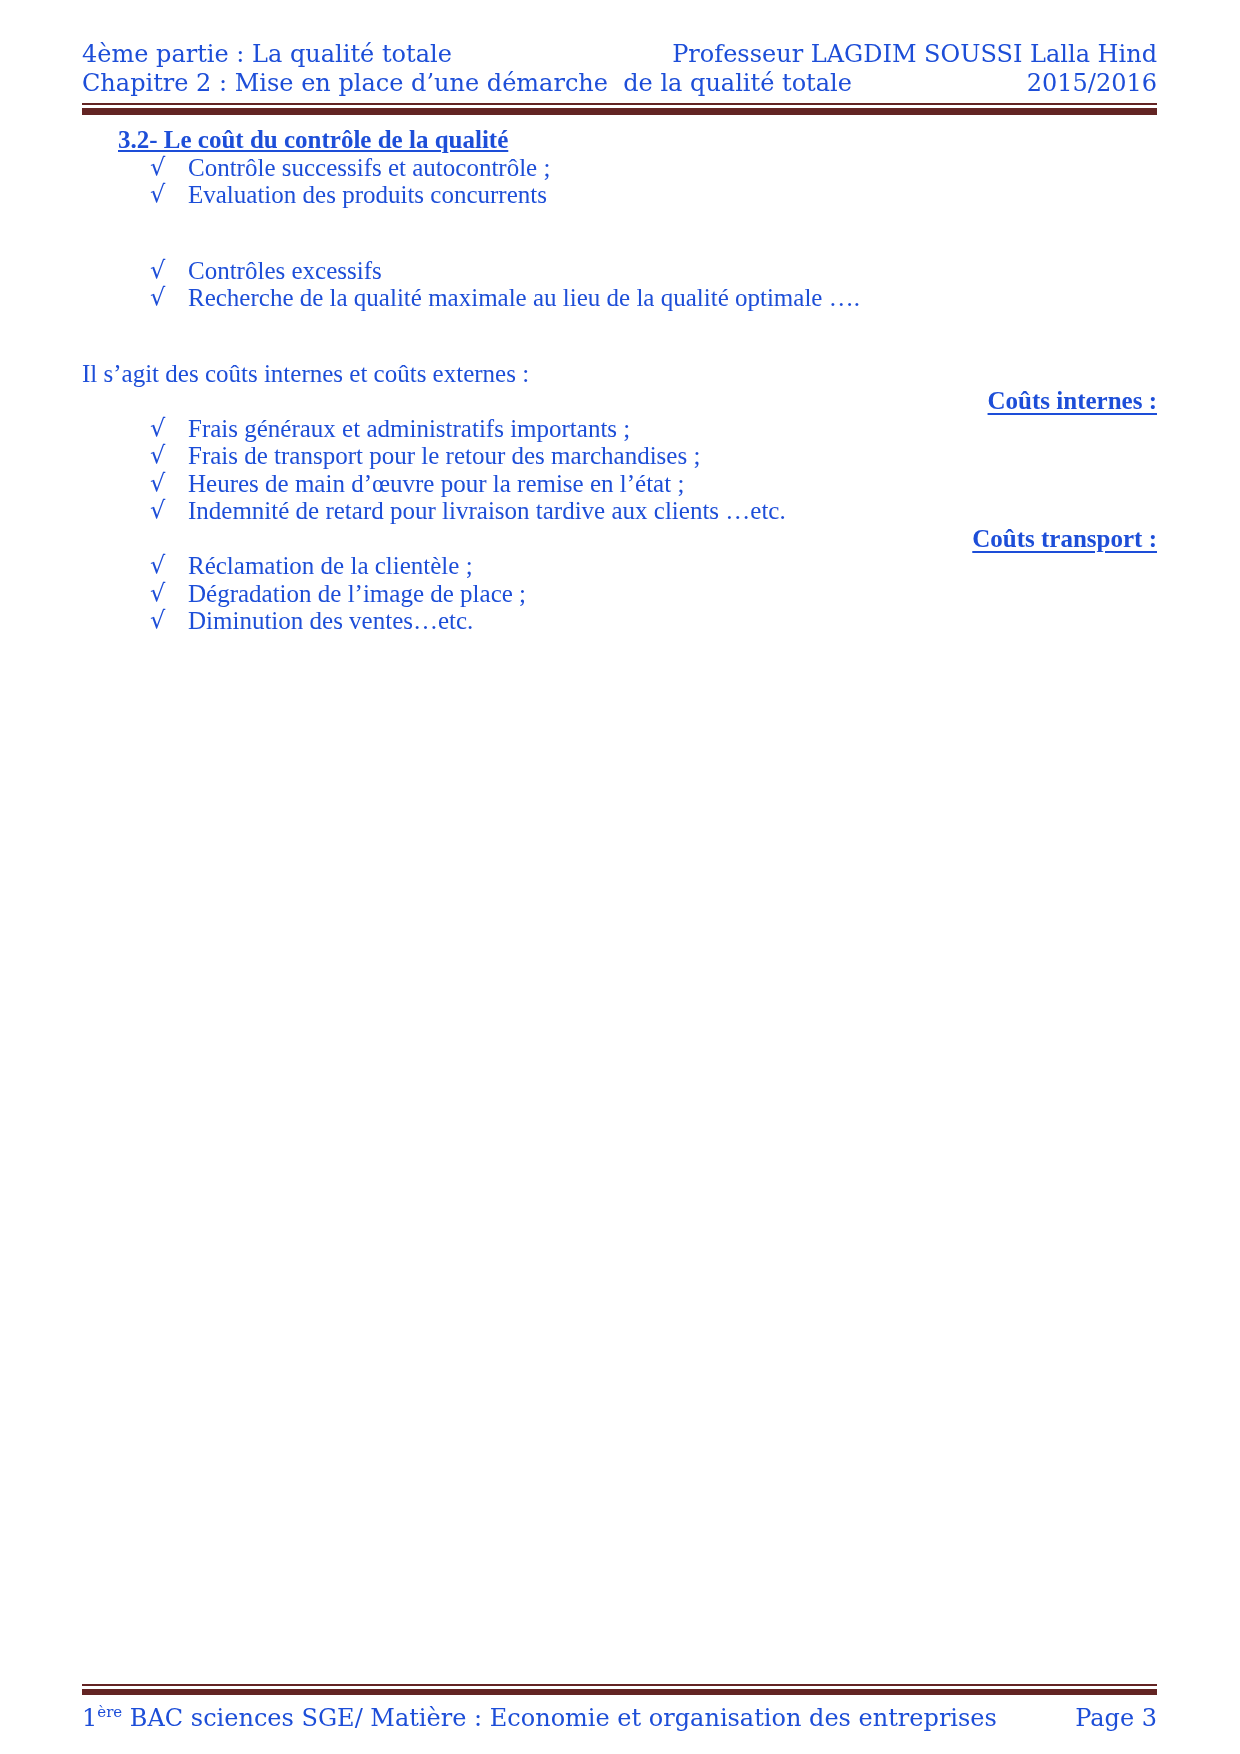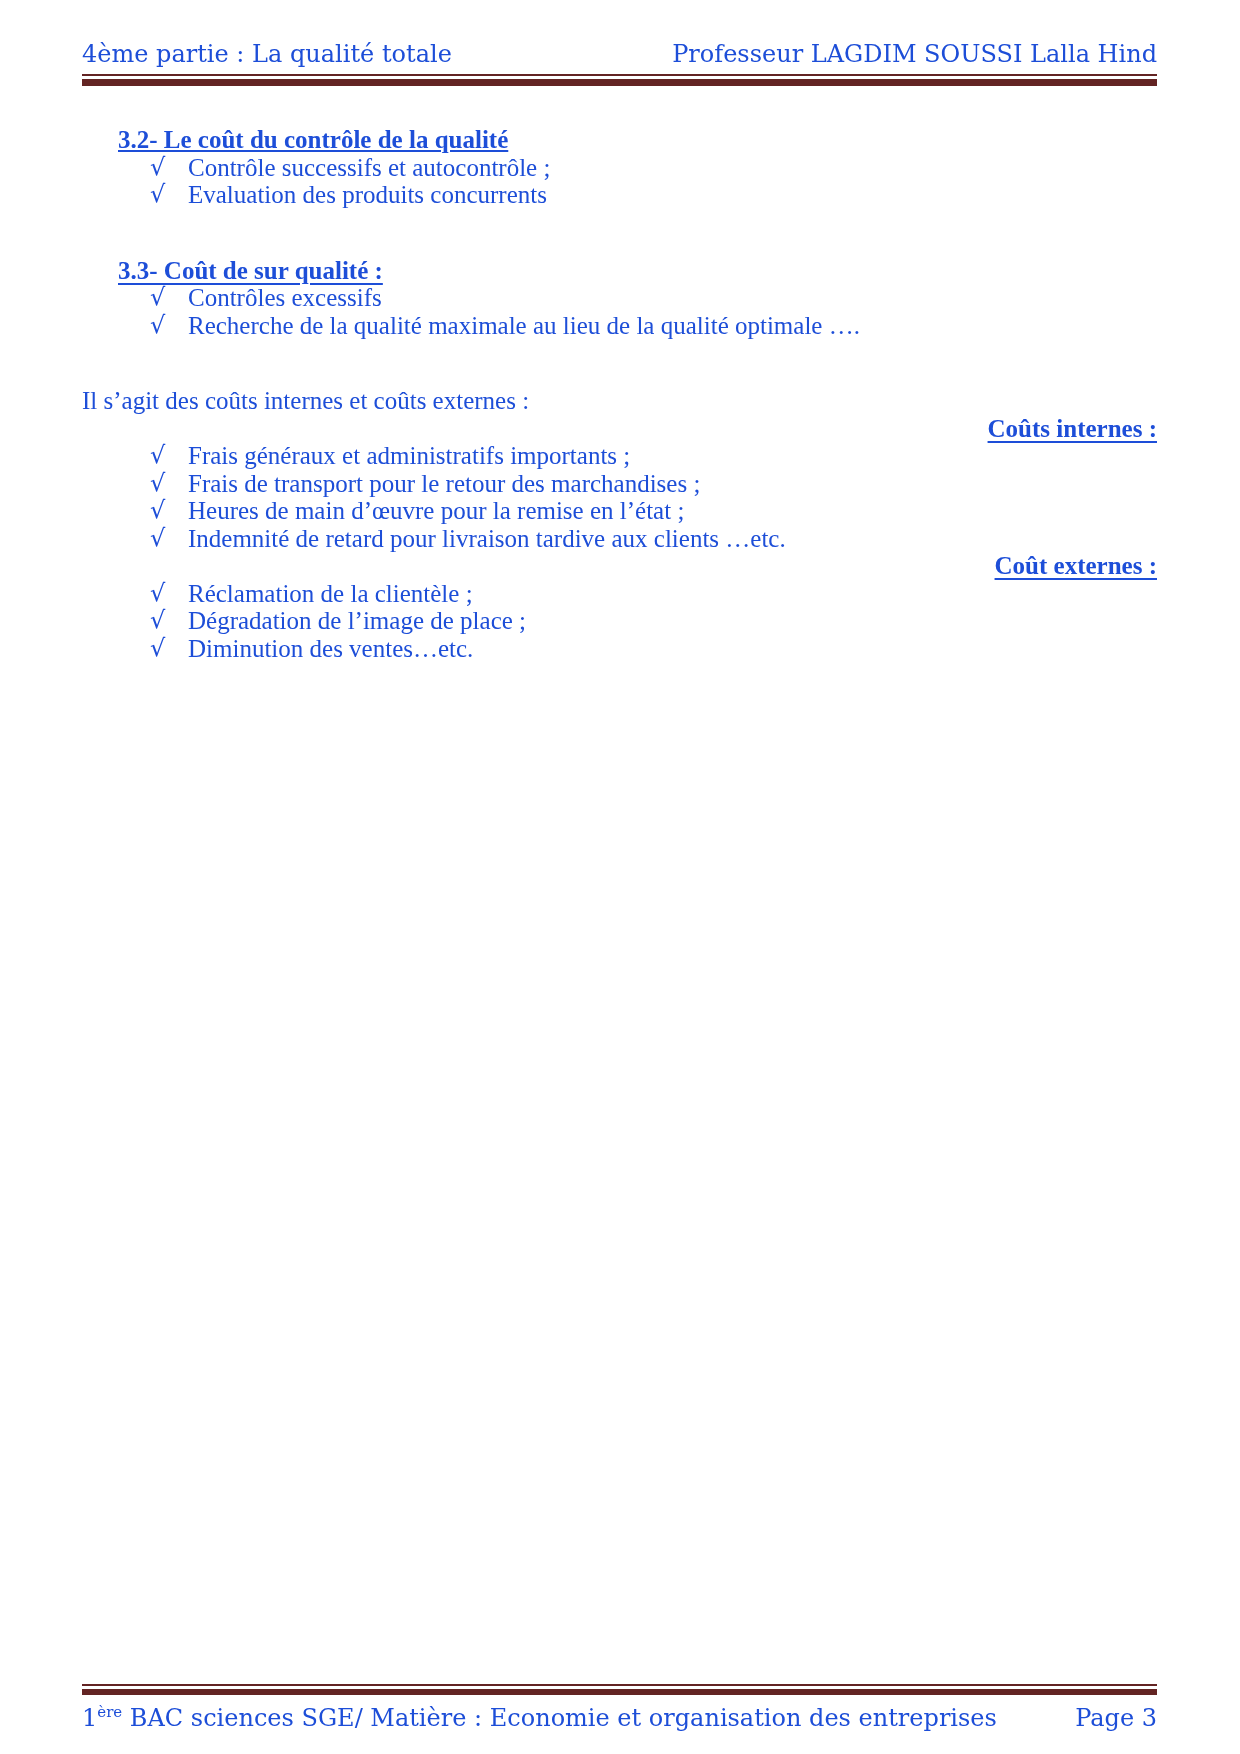--- a/index.html
+++ b/index.html
@@ -90,20 +90,24 @@
 </head>
 <body>
 
 <div class="page">
 
   <div class="hdr">
     <div class="hdr-row">
       <span>4ème partie : La qualité totale</span>
       <span>Professeur LAGDIM SOUSSI Lalla Hind</span>
     </div>
+    <div class="hdr-row">
+      <span>Chapitre 2 : Mise en place d’une démarche  de la qualité totale</span>
+      <span>2015/2016</span>
+    </div>
     <div class="hdr-rule"></div>
   </div>
 
   <div class="content">
 
     <div class="h-sub">3.2- Le coût du contrôle de la qualité</div>
     <ul class="blist">
 
         <li class="brow">
           <span class="mark">√</span>
@@ -111,21 +115,20 @@
         </li>
 
         <li class="brow">
           <span class="mark">√</span>
           <span class="txt">Evaluation des produits concurrents</span>
         </li>
       </ul>
 
     <div class="sp-l"></div>
 
-    <div class="h-sub underlined">3.3- Coût de sur qualité :</div>
     <ul class="blist">
 
         <li class="brow">
           <span class="mark">√</span>
           <span class="txt">Contrôles excessifs</span>
         </li>
 
         <li class="brow">
           <span class="mark">√</span>
           <span class="txt">Recherche de la qualité maximale au lieu de la qualité optimale ….</span>
@@ -156,21 +159,21 @@
           <span class="mark">√</span>
           <span class="txt">Heures de main d’œuvre pour la remise en l’état ;</span>
         </li>
 
         <li class="brow">
           <span class="mark">√</span>
           <span class="txt">Indemnité de retard pour livraison tardive aux clients …etc.</span>
         </li>
       </ul>
 
-    <div class="h-cat">Coût externes :</div>
+    <div class="h-cat">Coûts transport :</div>
     <ul class="blist">
 
         <li class="brow">
           <span class="mark">√</span>
           <span class="txt">Réclamation de la clientèle ;</span>
         </li>
 
         <li class="brow">
           <span class="mark">√</span>
           <span class="txt">Dégradation de l’image de place ;</span>

